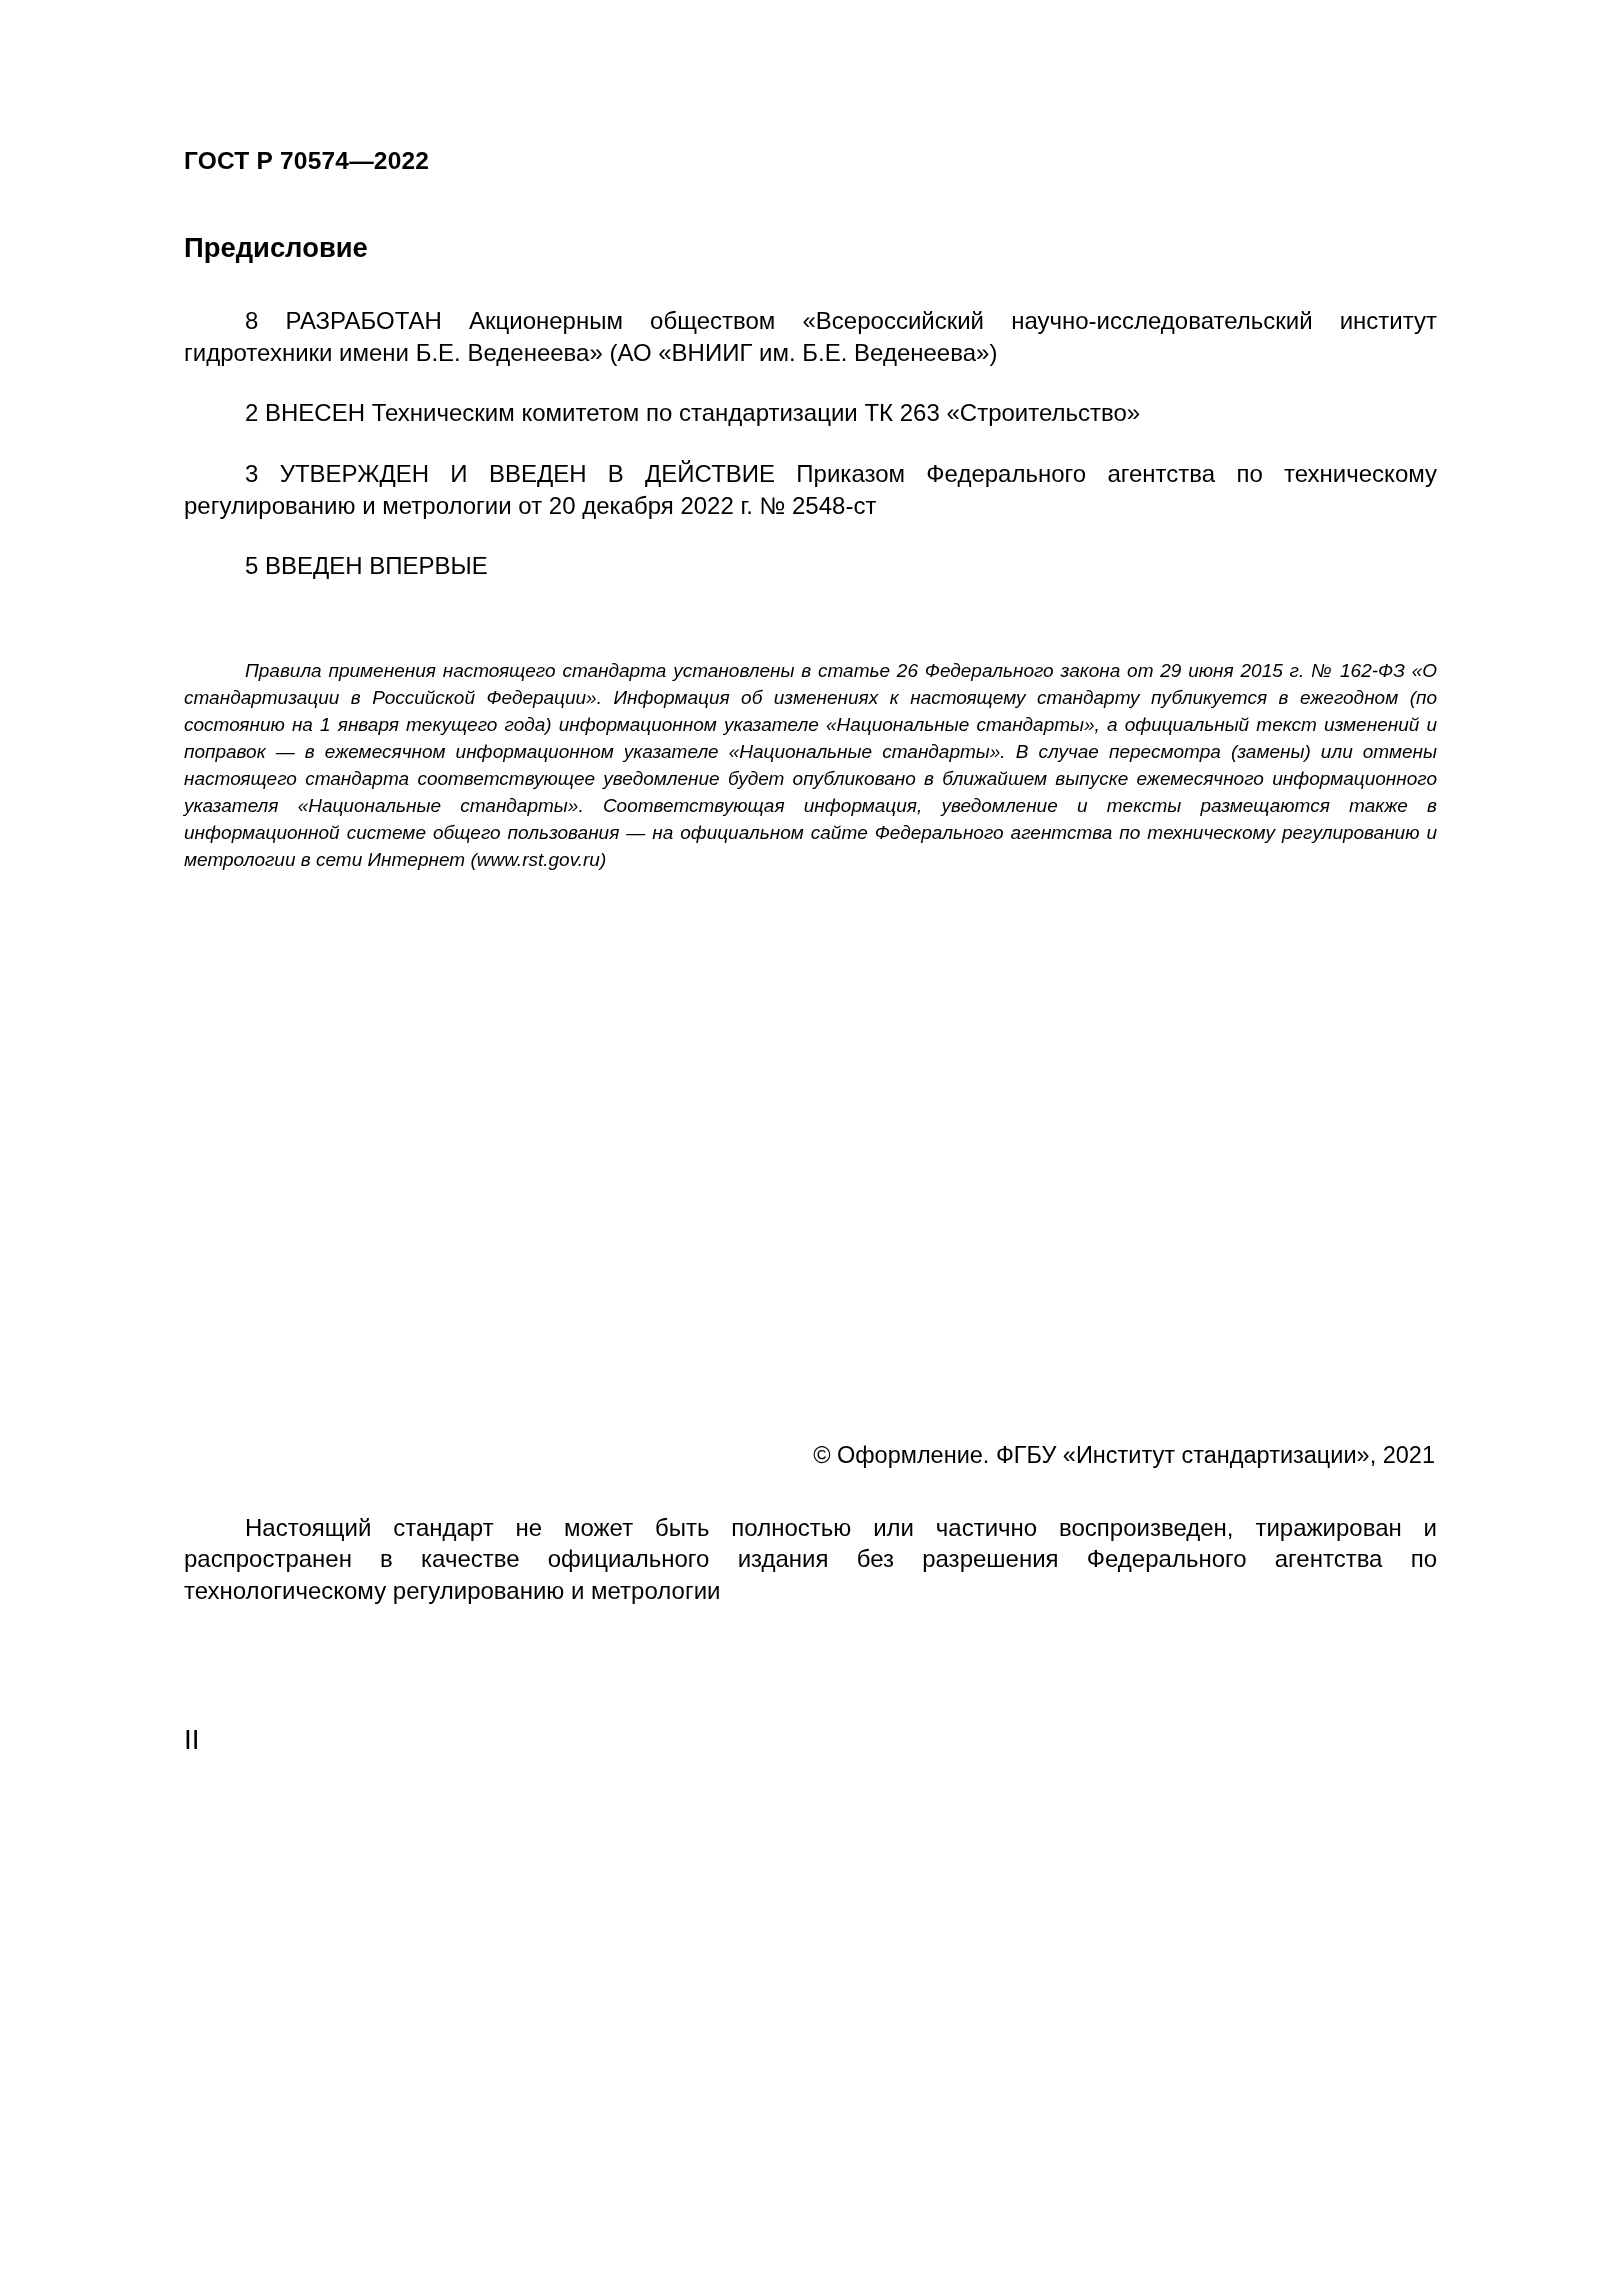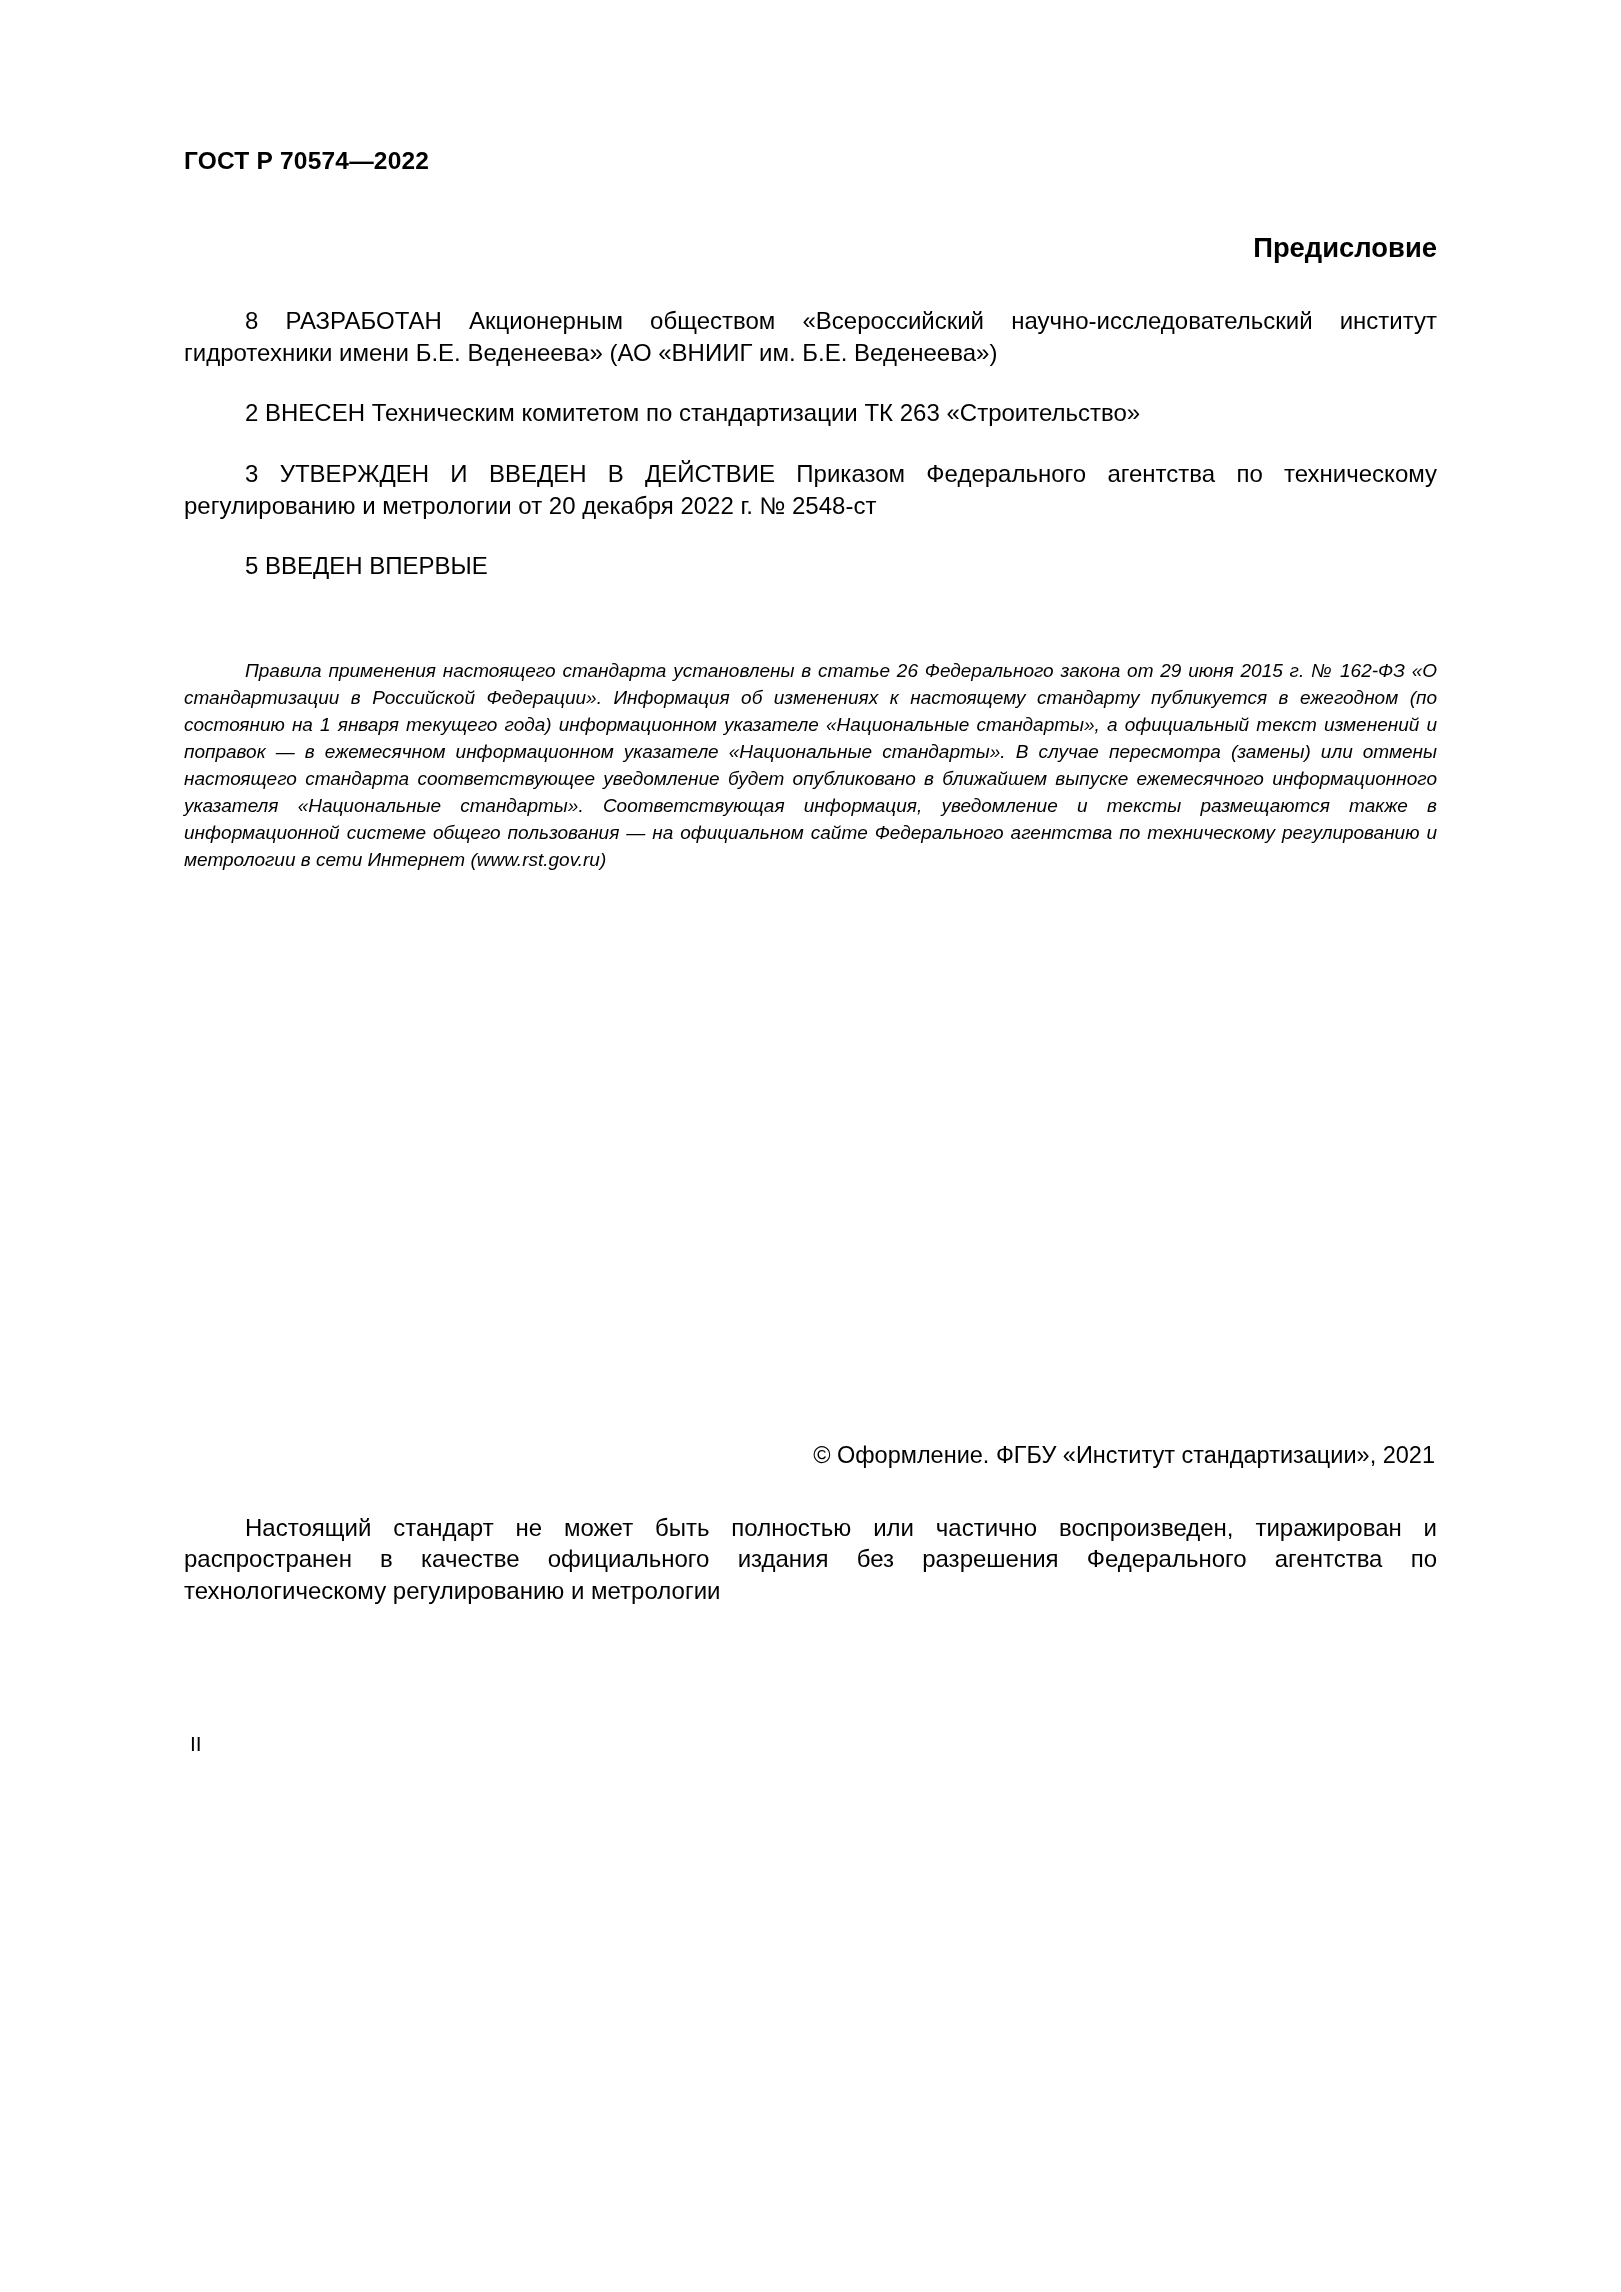--- a/index.html
+++ b/index.html
@@ -24,21 +24,21 @@
     box-sizing: border-box;
     padding: 147px 184px 0 184px;
   }
   .header-code {
     font-size: 24.5px;
     font-weight: bold;
     letter-spacing: 0.2px;
     margin: 0 0 57px 0;
   }
   .doc-title {
-    text-align: right;
+    text-align: left;
     font-size: 27.4px;
     font-weight: bold;
     margin: 0 0 41px 0;
   }
   .clause {
     font-size: 24px;
     line-height: 1.32;
     text-align: justify;
     text-justify: inter-word;
     margin: 0 0 29px 0;
@@ -70,22 +70,21 @@
     font-size: 24px;
     line-height: 1.32;
     text-align: justify;
     text-justify: inter-word;
     text-indent: 61px;
   }
   .page-number {
     position: absolute;
     left: 184px;
     bottom: 120px;
-    font-size: 21px;
-    margin-left: 6px;
+    font-size: 28px;
   }
 </style>
 </head>
 <body>
 
 <div class="page">
 
   <div class="header-code">ГОСТ Р 70574—2022</div>
 
   <h1 class="doc-title">Предисловие</h1>

